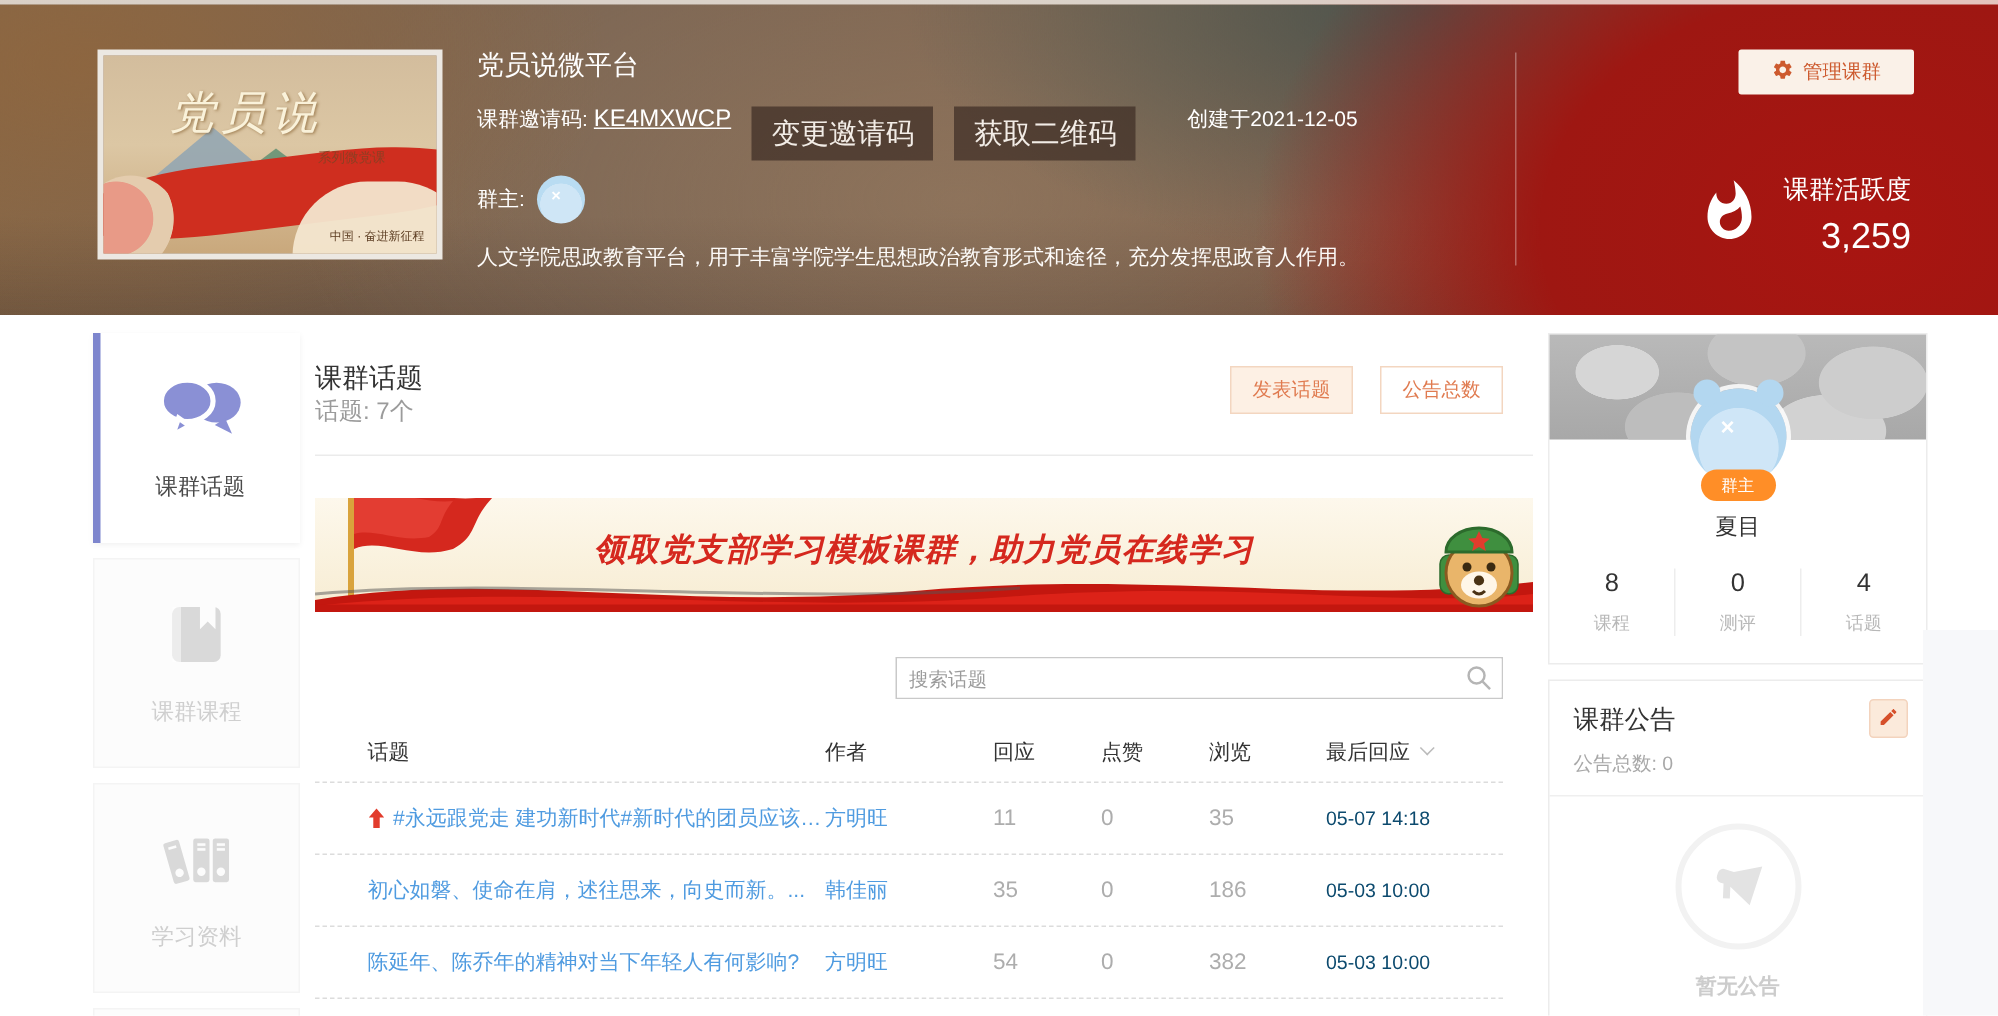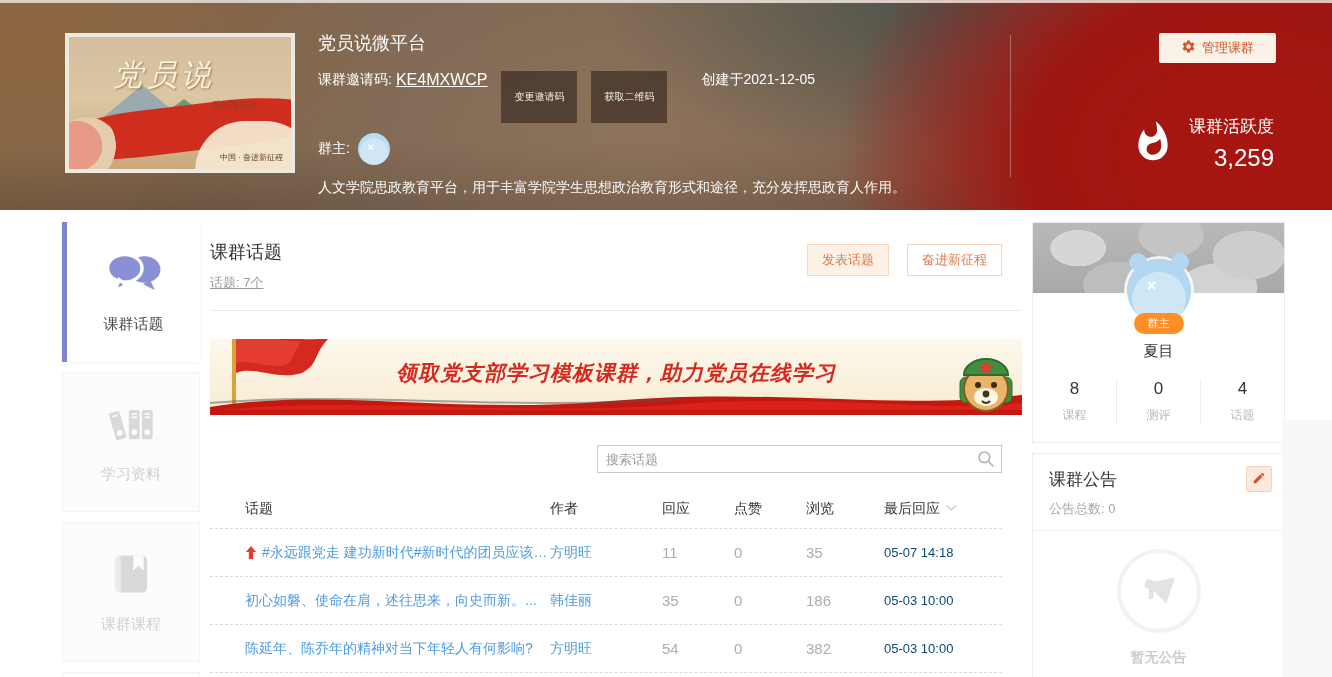--- a/index.html
+++ b/index.html
@@ -34,21 +34,21 @@
     background:radial-gradient(circle at 35% 45%, #e89a87 0 45%, #e4ccae 46% 70%, transparent 71%); border-radius:50%;}
   .cover-title{ position:absolute; left:44px; top:18px; font-size:30px; font-style:italic;
     color:#faf2da; text-shadow:1px 1px 2px rgba(120,80,30,.6); letter-spacing:4px; font-weight:normal;}
   .cover-sub{ position:absolute; right:34px; top:62px; font-size:9px; color:#8d3f23; }
   .cover-foot{ position:absolute; right:8px; bottom:6px; font-size:8px; color:#5c3d22; }
 
   .hero-info{ position:absolute; left:318px; top:28px; width:690px; }
   .hero-title{ font-size:18px; font-weight:normal; color:#fff; }
   .meta-row{ margin-top:16px; display:flex; font-size:14px; }
   .invite-code{ color:#fff; text-decoration:underline; font-size:16px; margin-left:4px; cursor:pointer;}
-  .dark-btn{ margin-left:14px; padding:19px 13px; font-size:10px; color:#f2ece6;
+  .dark-btn{ margin-left:14px; padding:5px 13px; font-size:19px; color:#f2ece6;
     background:rgba(62,46,37,.72); border:none; cursor:pointer; }
   .created{ margin-left:34px; }
   .owner-row{ margin-top:10px; display:flex; align-items:center; font-size:14px; }
   .owner-avatar{ width:32px; height:32px; border-radius:50%; margin-left:8px; position:relative;
     background:radial-gradient(circle at 50% 60%, #cfe6f6 0 55%, #b9dcf2 56% 100%); }
   .owner-avatar::before, .avatar-big::before{ content:"×"; position:absolute; left:30%; top:26%;
     color:#fff; font-size:11px; font-weight:bold; }
   .hero-desc{ margin-top:14px; font-size:14px; color:#fdfbf9; }
 
   .hero-divider{ position:absolute; left:1010px; top:32px; width:1px; height:142px; background:rgba(255,255,255,.32); }
@@ -73,21 +73,21 @@
   .side-label{ margin-top:14px; font-size:15px; color:#cfcfcf; }
   .side-item.active .side-label{ color:#4a4a4a; }
   .side-icon{ color:#d9d9d9; }
   .side-item.active .side-icon{ color:#8a90d5; }
   .side-item.stub{ height:24px; margin-bottom:0; }
 
   
   .main{ width:812px; flex:none; background:#fff; }
   .main-head{ position:relative; padding-top:18px; }
   .main-title{ font-size:18px; font-weight:normal; color:#333; }
-  .main-sub{ margin-top:10px; font-size:13px; color:#9b9b9b;text-decoration:underline; }
+  .main-sub{ font-size:16px; color:#9b9b9b; }
   .head-btns{ position:absolute; right:20px; top:22px; display:flex; gap:18px;border-radius:11px; }
   .peach-btn{ padding:6px 14px; font-size:13px; color:#e07b50; border:1px solid #f3d6c0;
     background:#fdf0e4; cursor:pointer; }
   .peach-btn.ghost{ background:#fff; }
   .main-divider{ margin-top:18px; border-top:1px solid #ebebeb; }
 
   .promo{ position:relative; margin-top:28px; height:76px; overflow:hidden;
     background:linear-gradient(180deg,#fdf8ec,#f7ecd2); }
   .promo-flag{ position:absolute; left:-8px; top:-10px; width:150px; height:86px; }
   .promo-text{ position:absolute; left:120px; right:120px; top:20px; text-align:center;
@@ -229,58 +229,58 @@
           <g stroke="#fff" stroke-width="3">
               <ellipse cx="16" cy="15" rx="15" ry="12"></ellipse>
               <path d="M11 25l-3.5 10 10-5.5z"></path>
             </g>
         </svg>
       </span>
       <span class="side-label">课群话题</span>
     </div>
     <div class="side-item">
       <span class="side-icon">
+        <svg width="46" height="46" viewBox="0 0 40 40" fill="currentColor">
+          <path d="M10 4h20a4 4 0 0 1 4 4v24a4 4 0 0 1-4 4H10a4 4 0 0 1-4-4V8a4 4 0 0 1 4-4z"></path>
+          <rect x="6" y="4" width="5" height="32" fill="#fff" opacity=".5"></rect>
+          <path d="M22 4v13l4.5-4.5L31 17V4z" fill="#fcfcfc"></path>
+        </svg>
+      </span>
+      <span class="side-label">课群课程</span>
+    </div>
+    <div class="side-item">
+      <span class="side-icon">
         <svg width="52" height="46" viewBox="0 0 48 40" fill="currentColor">
           <g transform="rotate(-16 14 26)">
               <rect x="8" y="8" width="10" height="26" rx="1.5"></rect>
               <circle cx="13" cy="28" r="2.6" fill="#fcfcfc"></circle>
               <rect x="10.5" y="11" width="5" height="1.6" fill="#fcfcfc"></rect>
             </g>
           <rect x="22" y="7" width="10" height="27" rx="1.5"></rect>
             <circle cx="27" cy="27.5" r="2.6" fill="#fcfcfc"></circle>
             <rect x="24.5" y="10" width="5" height="1.6" fill="#fcfcfc"></rect>
             <rect x="24.5" y="13" width="5" height="1.6" fill="#fcfcfc"></rect>
           <rect x="34" y="7" width="10" height="27" rx="1.5"></rect>
             <circle cx="39" cy="27.5" r="2.6" fill="#fcfcfc"></circle>
             <rect x="36.5" y="10" width="5" height="1.6" fill="#fcfcfc"></rect>
             <rect x="36.5" y="13" width="5" height="1.6" fill="#fcfcfc"></rect>
         </svg>
       </span>
       <span class="side-label">学习资料</span>
     </div>
-    <div class="side-item">
-      <span class="side-icon">
-        <svg width="46" height="46" viewBox="0 0 40 40" fill="currentColor">
-          <path d="M10 4h20a4 4 0 0 1 4 4v24a4 4 0 0 1-4 4H10a4 4 0 0 1-4-4V8a4 4 0 0 1 4-4z"></path>
-          <rect x="6" y="4" width="5" height="32" fill="#fff" opacity=".5"></rect>
-          <path d="M22 4v13l4.5-4.5L31 17V4z" fill="#fcfcfc"></path>
-        </svg>
-      </span>
-      <span class="side-label">课群课程</span>
-    </div>
     <div class="side-item stub"></div>
   </div>
 
   <div class="main">
     <div class="main-head">
       <h2 class="main-title">课群话题</h2>
       <div class="main-sub">话题: 7个</div>
       <div class="head-btns">
         <button class="peach-btn">发表话题</button>
-        <button class="peach-btn ghost">奋进新征程</button>
+        <button class="peach-btn ghost">公告总数</button>
       </div>
     </div>
     <div class="main-divider"></div>
 
     <div class="promo">
       <svg class="promo-flag" viewBox="0 0 150 86">
         <rect x="30" y="4" width="4" height="80" fill="#d9a33c"></rect>
         <path d="M34 6 C70 0 95 16 128 8 C110 26 118 34 100 44 C74 52 52 36 34 44 Z" fill="#d5281e"></path>
         <path d="M34 6 C60 4 80 14 100 12 C90 24 94 30 84 36 C64 40 48 30 34 34 Z" fill="#e8463a" opacity=".7"></path>
       </svg>

